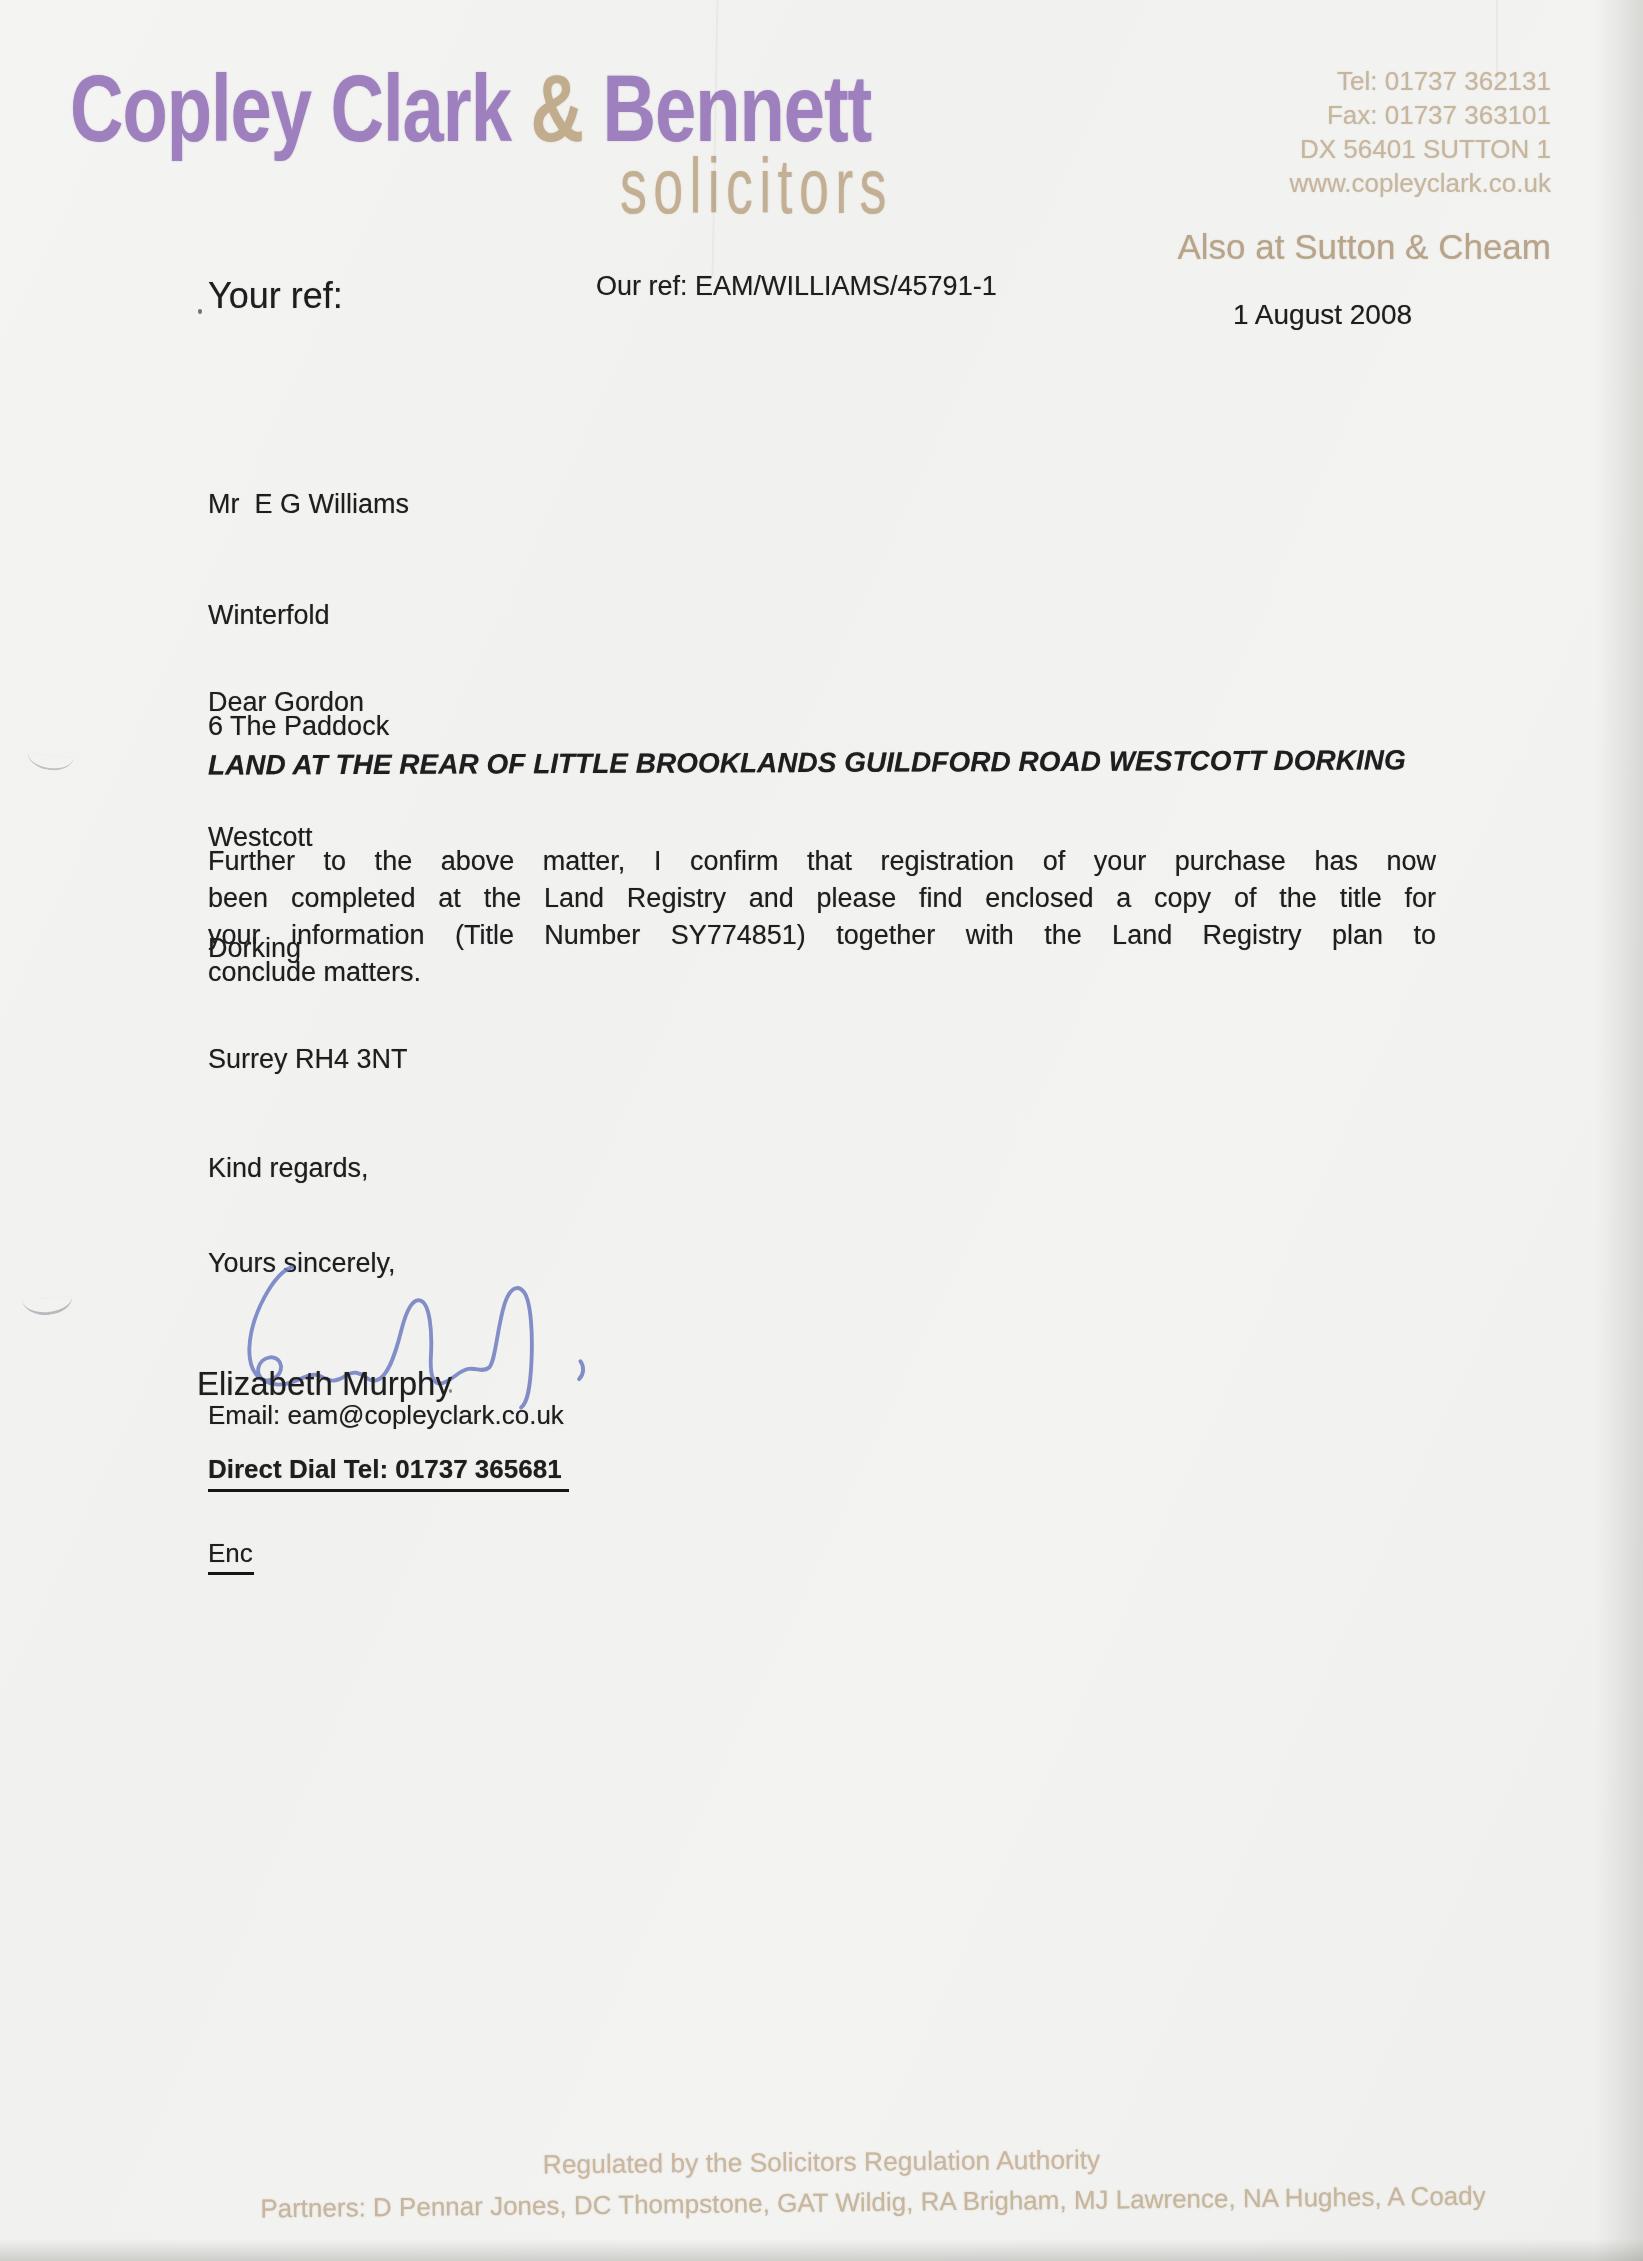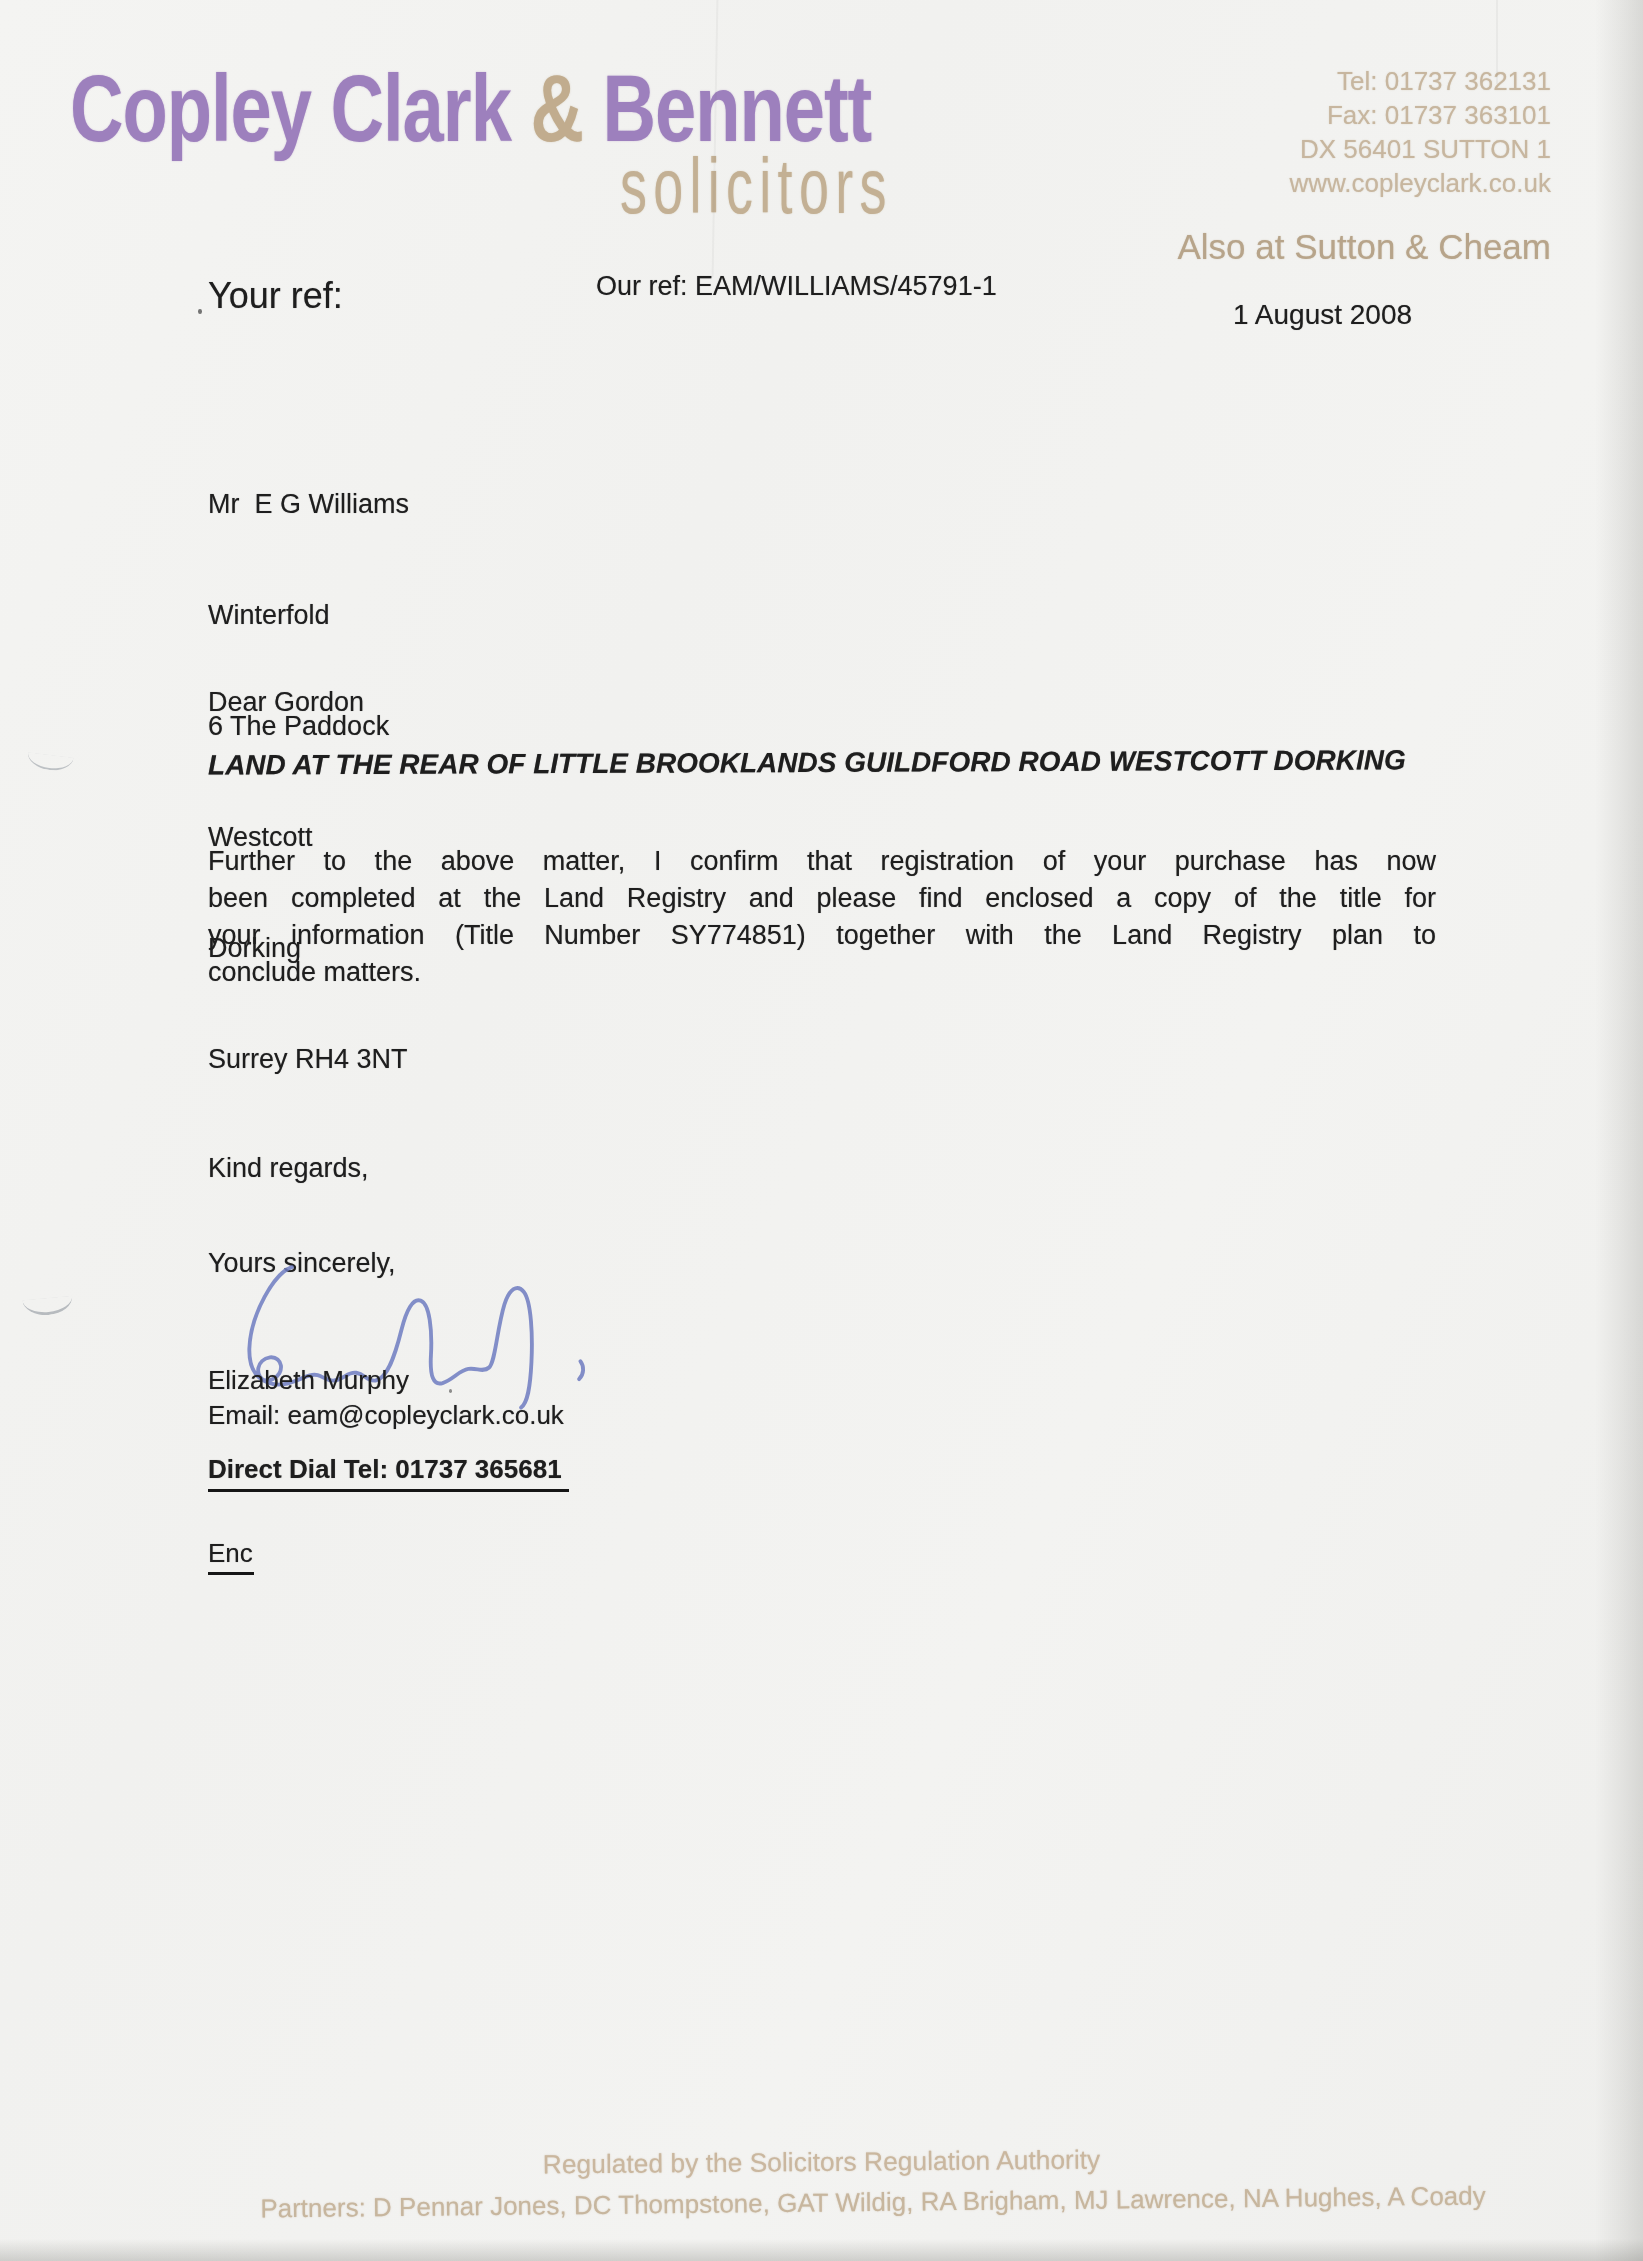--- a/index.html
+++ b/index.html
@@ -49,21 +49,21 @@
   }
   .para{left:208px;width:1228px;font-size:27px;}
   .para-1{top:843px;}
   .para-2{top:1039px;}
   .bline{height:37px;line-height:37px;white-space:nowrap;}
   .bline.j{white-space:normal;text-align:justify;text-align-last:justify;}
   .kind-regards{left:208px;top:1153px;font-size:27px;}
   .yours-sincerely{left:208px;top:1248px;font-size:27px;}
   
   .signature-svg{left:213px;top:1253px;}
-  .sig-name{left:208px;top:1365px;font-size:26px;}
+  .sig-name{left:197px;top:1365px;font-size:33px;}
   .sig-email{left:208px;top:1400px;font-size:26px;}
   .direct-dial{
     left:208px;top:1454px;font-size:26px;font-weight:bold;
     padding:0 7.7px 3.9px 0;border-bottom:3.2px solid #161616;
   }
   .enc{
     left:208px;top:1538px;font-size:26px;font-weight:normal;
     padding:0 1.3px 2.6px 0;border-bottom:3.2px solid #161616;
   }
   

